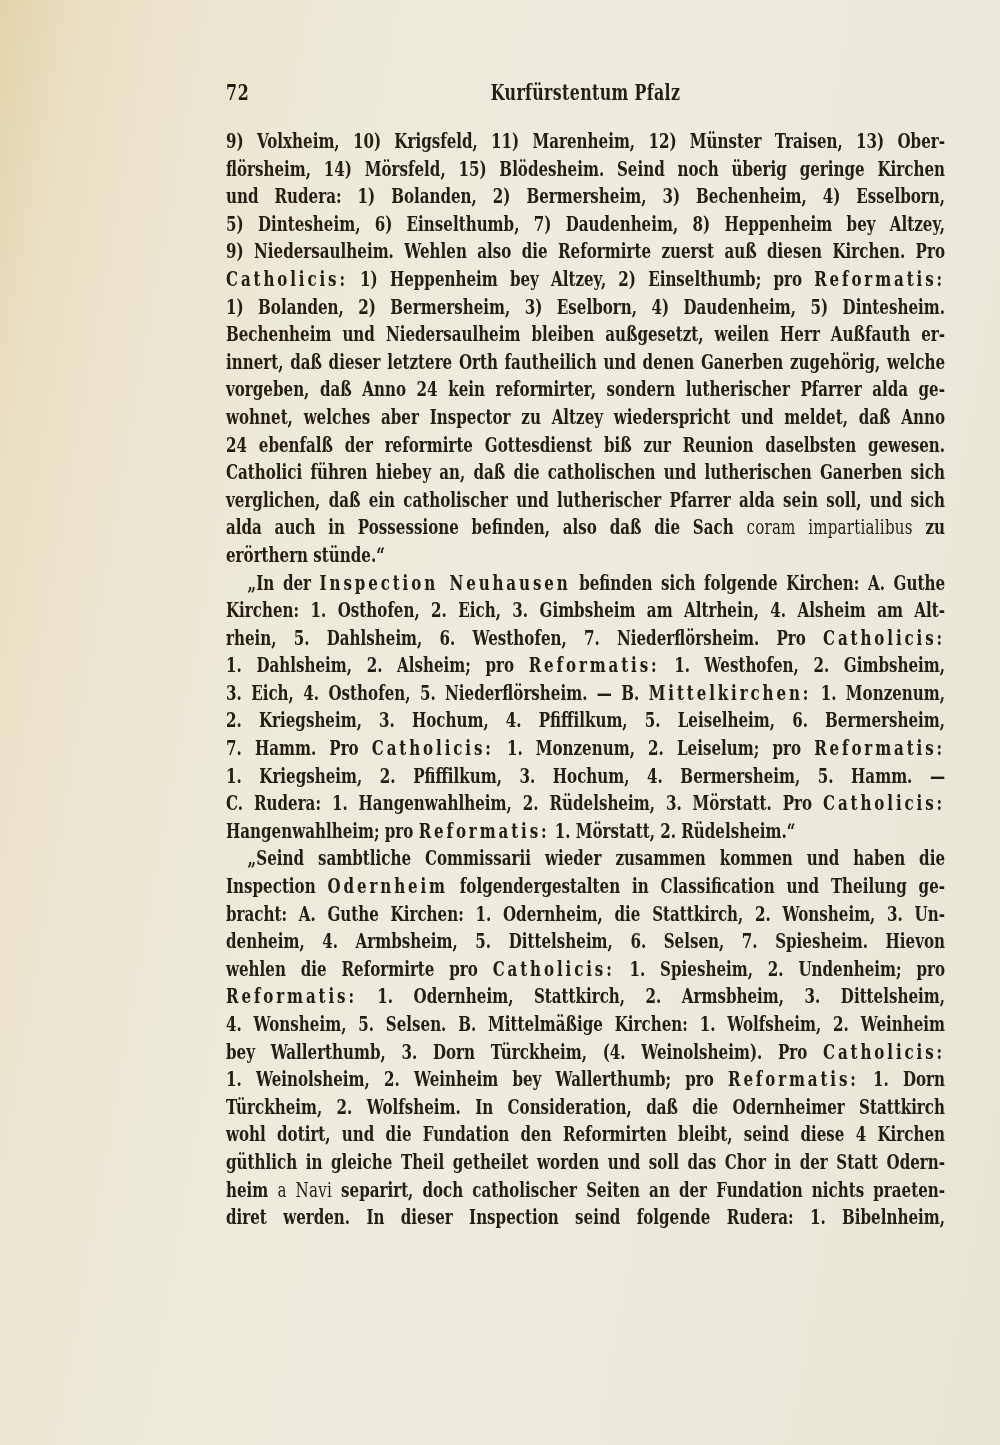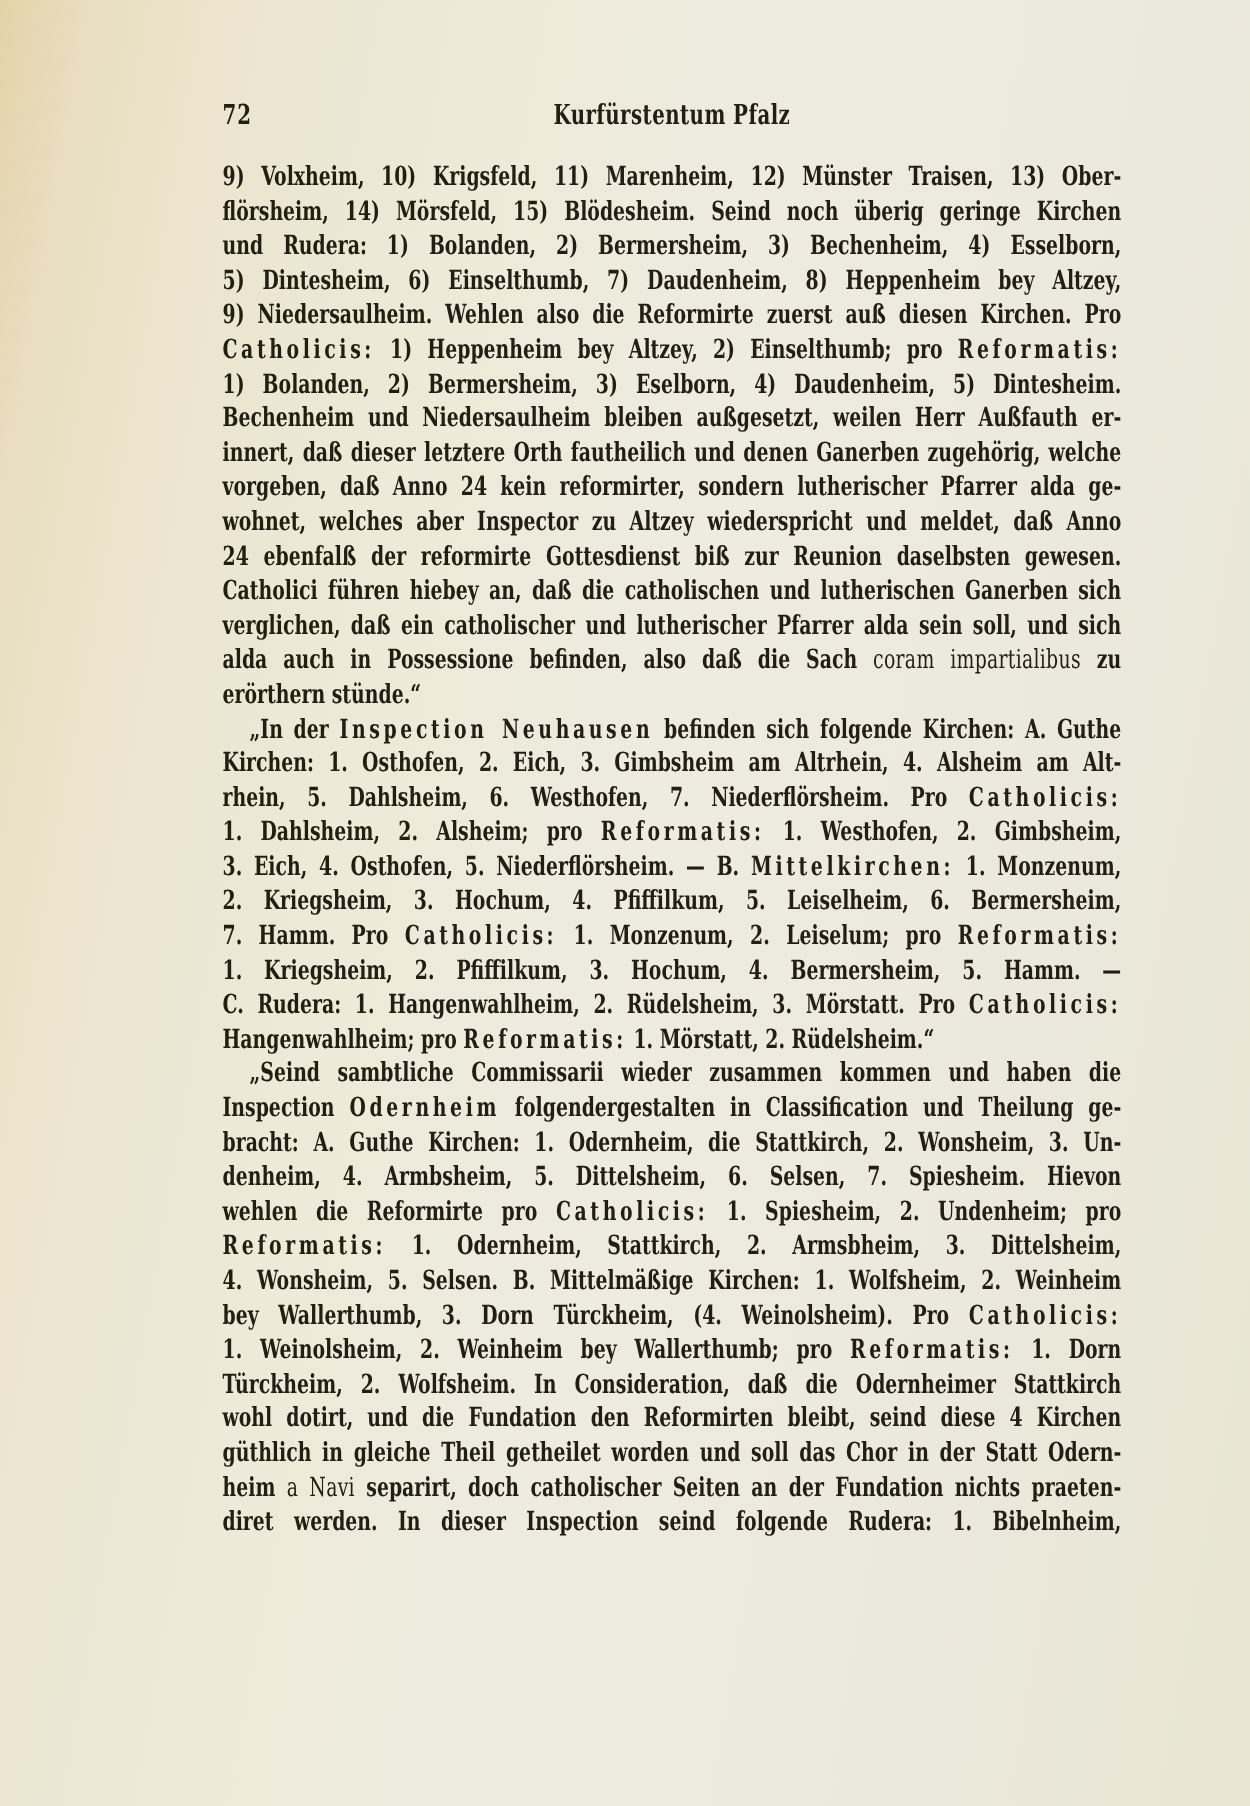--- a/index.html
+++ b/index.html
@@ -1,21 +1,21 @@
 <!DOCTYPE html>
 <html><head>
 <meta charset="utf-8">
 <style>
   html,body{margin:0;padding:0;}
   body{
     width:1000px;height:1445px;overflow:hidden;
     background:linear-gradient(100deg,#e3d3a9 0%,#e9dec0 6%,#ece4cd 14%,#edead9 30%,#edecdf 52%,#ebe9db 78%,#e8e5d4 100%);
     font-family:"DejaVu Serif","Liberation Serif",serif;
   }
-  .page{position:absolute;inset:0;}
+  .page{position:absolute;inset:0;margin-left:48px;}
   
   .pagehead{
     position:absolute;left:178px;top:79px;width:1000px;height:30px;
     transform:scaleX(0.719);transform-origin:0 0;
     color:#241d13;
   }
   .pagenum{position:absolute;left:0;top:0;font-size:22px;font-weight:700;letter-spacing:1px;}
   .runtitle{position:absolute;left:0;top:0;width:100%;text-align:center;font-size:22px;font-weight:700;letter-spacing:0.5px;}
   
   .textblock{

